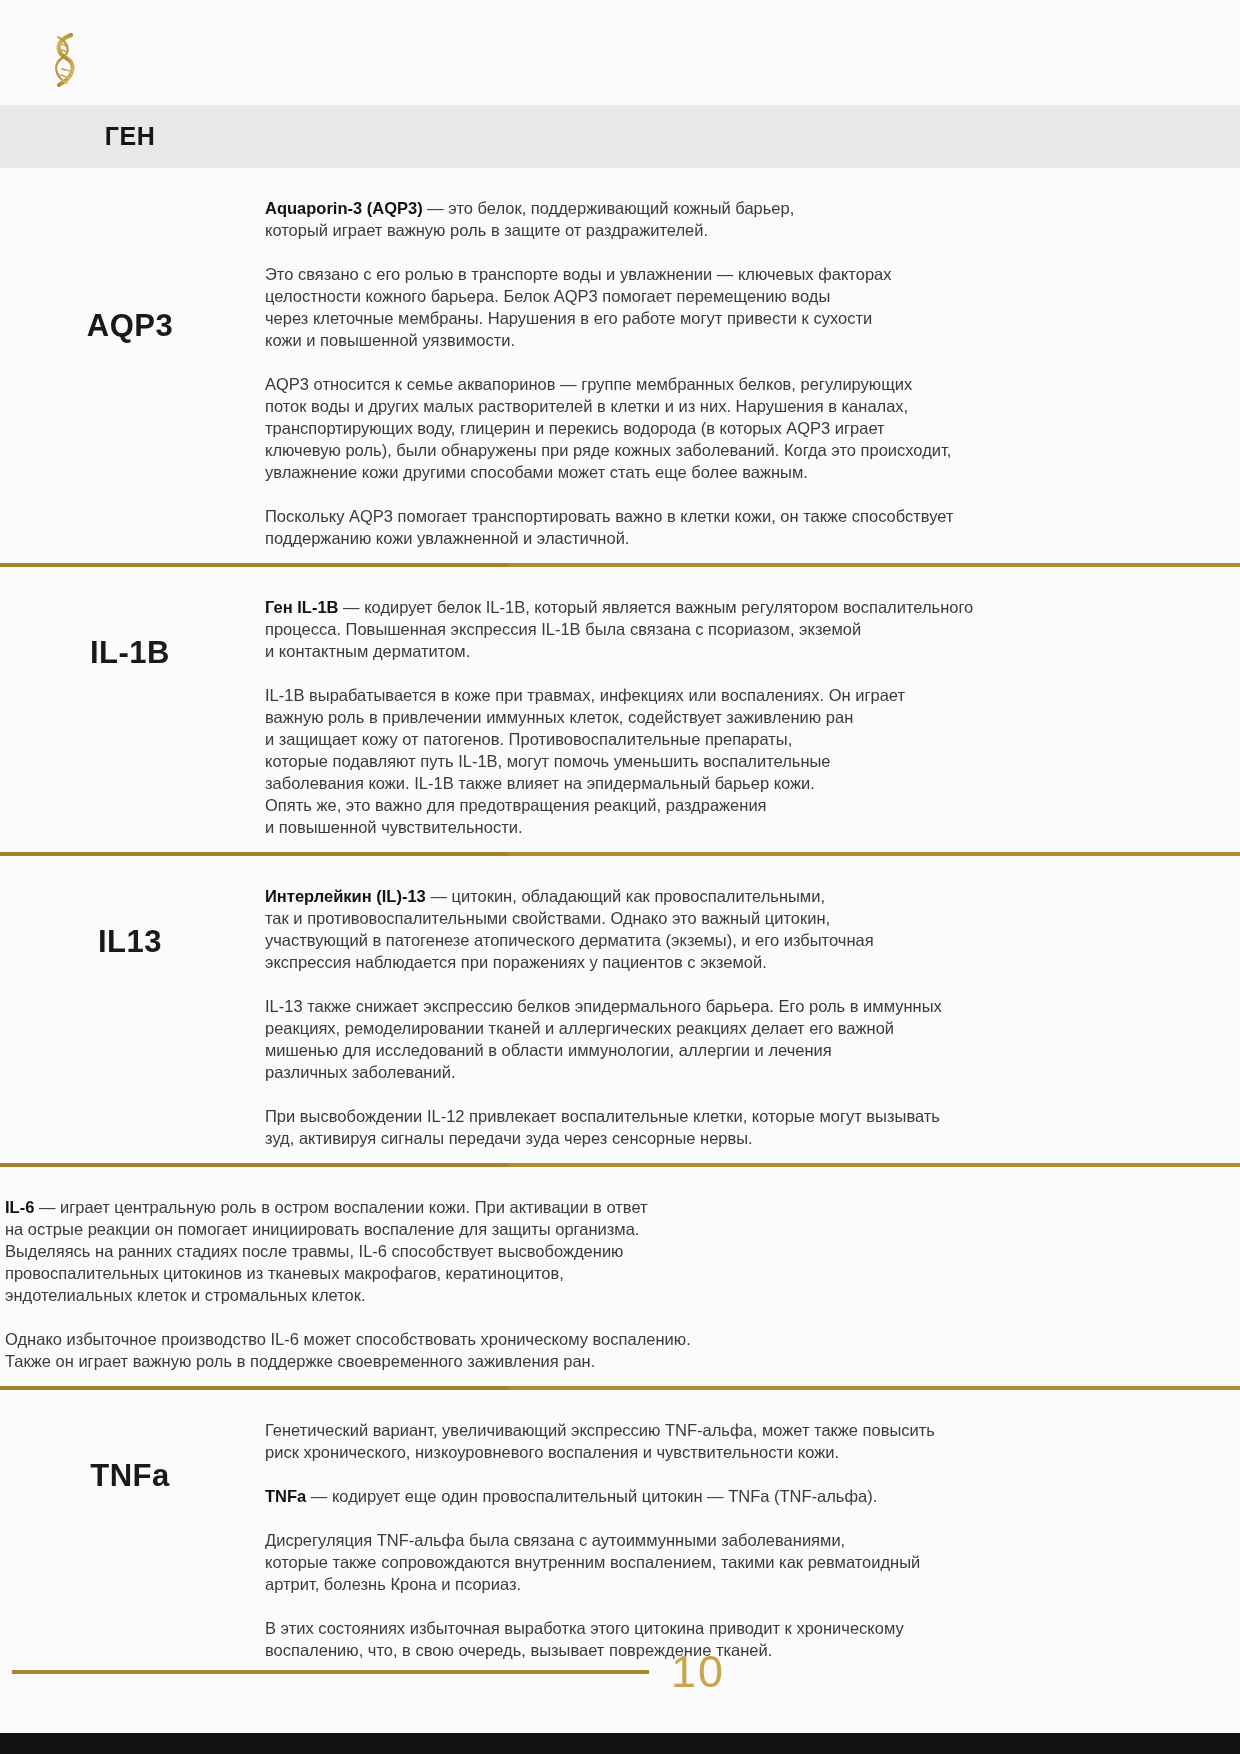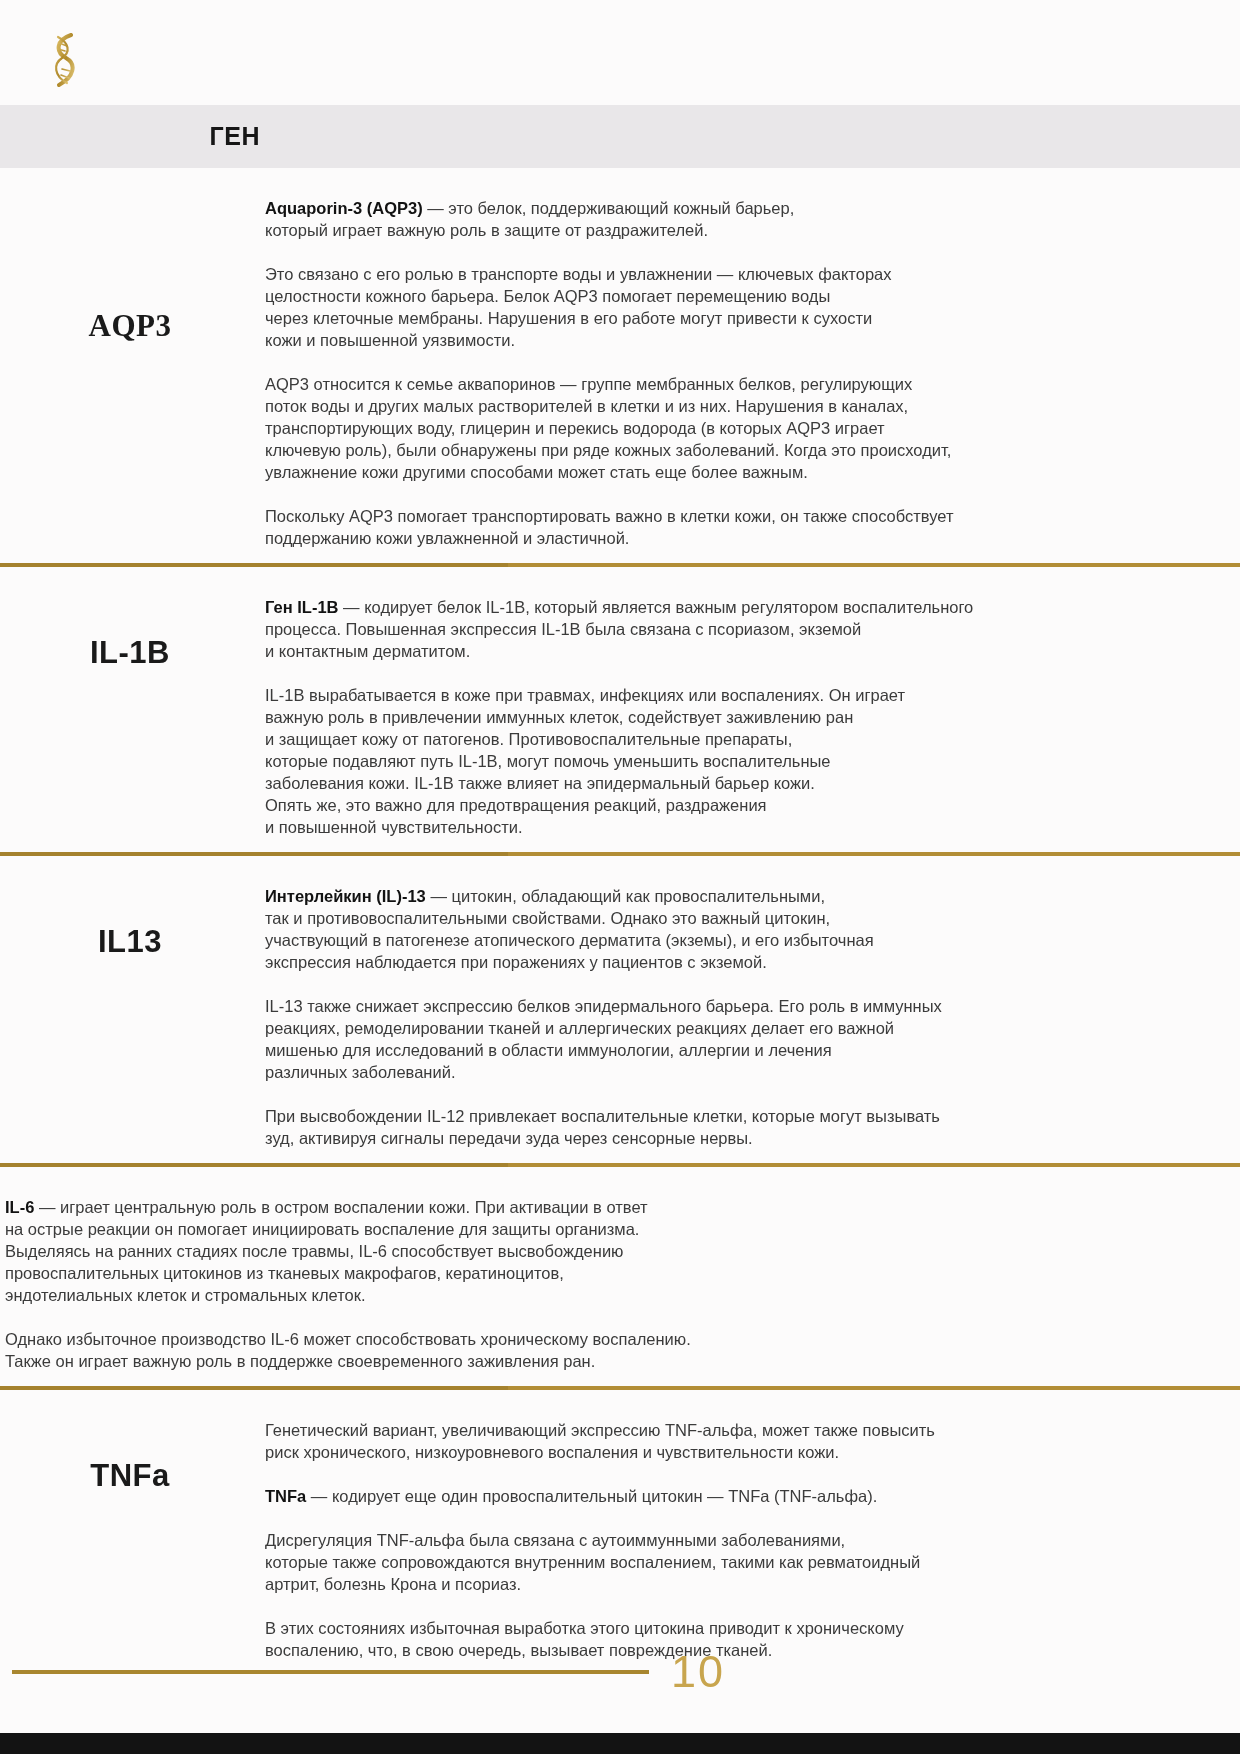--- a/index.html
+++ b/index.html
@@ -18,41 +18,41 @@
   }
   
   .logo{position:absolute;left:50px;top:33px;width:28px;height:54px;}
   
   .header-bar{
     position:absolute;left:0;top:105px;width:1240px;height:63px;
     background:#e9e7e9;
     display:flex;align-items:center;
   }
   .header-gene{
-    width:260px;text-align:right;
+    width:260px;text-align:center;
     font-size:25px;font-weight:700;color:#161616;letter-spacing:.5px;
   }
   .header-desc{
     padding-left:33px;
     font-size:25px;font-weight:700;color:#161616;letter-spacing:.3px;
   }
   
   .table{position:absolute;left:0;top:168px;width:1240px;}
   .row{display:flex;width:1240px;}
   .row + .row{
     border-top:4px solid #aa8730;
     border-image:linear-gradient(90deg,#a5822e 0 41%,#b28d35 41% 100%) 1;
   }
   .cell-gene{
     width:260px;flex:0 0 260px;
     text-align:center;
     font-size:31px;font-weight:700;color:#1a1a1a;letter-spacing:.5px;
     padding-top:68px;
   }
-  .row-aqp3 .cell-gene{padding-top:140px;font-family:Liberation Serif, serif;}
+  .row-aqp3 .cell-gene{padding-top:140px;}
   .cell-desc{
     flex:1;
     padding:29px 0 14px 5px;
     max-width:760px;
   }
   .cell-desc p{
     margin:0 0 22px 0;
     font-size:16.5px;line-height:22px;color:#3b3b3b;
     white-space:pre-line;
   }

